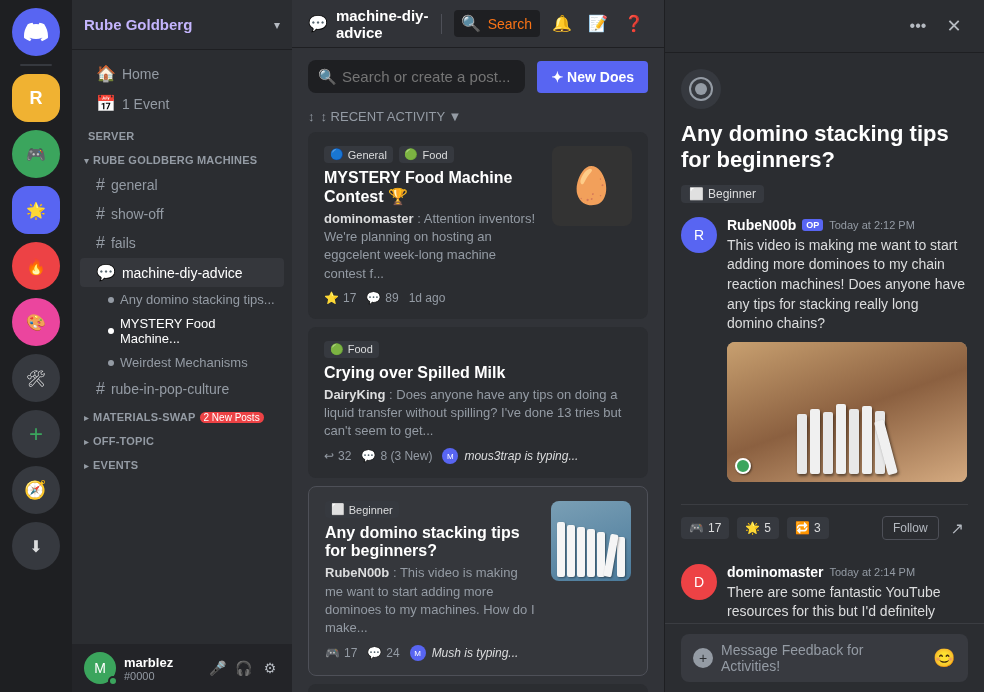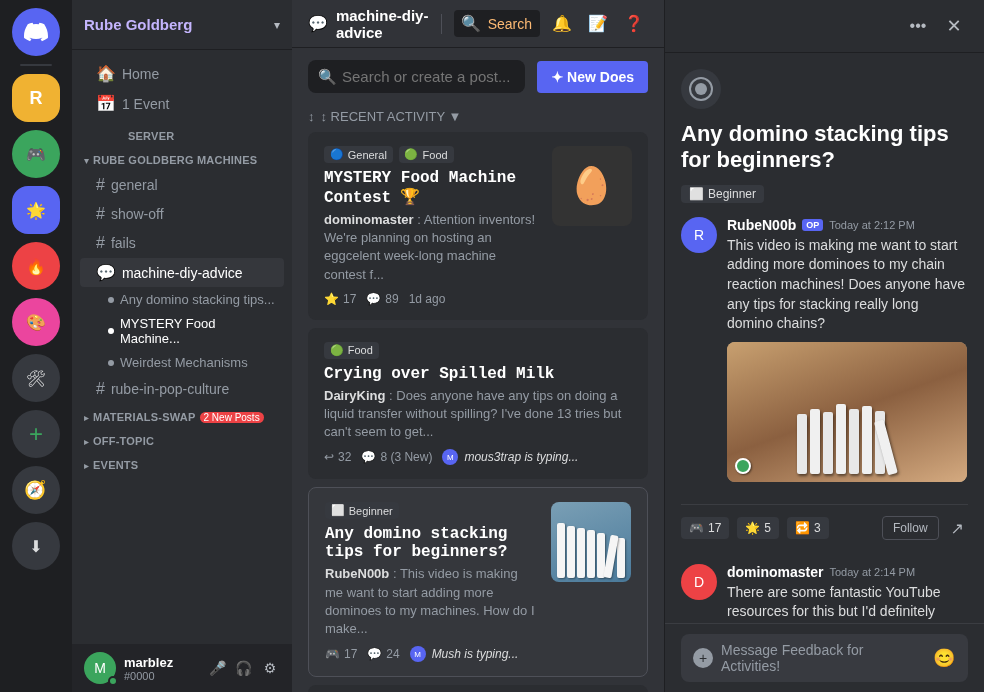--- a/index.html
+++ b/index.html
@@ -100,21 +100,20 @@
       padding: 8px 0;
     }
     .sidebar-section-header {
       padding: 4px 8px 4px 16px;
       font-size: 11px;
       font-weight: 700;
       color: #949ba4;
       text-transform: uppercase;
       letter-spacing: 0.02em;
       margin-top: 8px;
-      margin-left: 40px;
     }
     .sidebar-item {
       display: flex;
       align-items: center;
       padding: 5px 8px 5px 16px;
       border-radius: 4px;
       margin: 1px 8px;
       cursor: pointer;
       color: #949ba4;
       font-size: 14px;
@@ -244,21 +243,21 @@
     .forum-header-search {
       flex: 1;
       display: flex;
       align-items: center;
       background: #1e1f22;
       border-radius: 4px;
       padding: 4px 8px;
       gap: 6px;
       cursor: text;
     }
-    .header-search-text { font-size: 14px; color: #fdba74; }
+    .header-search-text { font-size: 14px; color: #f97316; }
     .forum-header-actions { display: flex; gap: 8px; align-items: center; }
     .header-icon-btn {
       width: 28px;
       height: 28px;
       display: flex;
       align-items: center;
       justify-content: center;
       color: #b5bac1;
       cursor: pointer;
       border-radius: 4px;
@@ -352,21 +351,20 @@
       border-radius: 4px;
       padding: 2px 6px;
       font-size: 11px;
       color: #dcddde;
     }
     .post-title {
       font-size: 16px;
       font-weight: 700;
       color: #fff;
       margin-bottom: 4px;
-      font-family: Liberation Mono, monospace;
     }
     .post-preview {
       font-size: 13px;
       color: #949ba4;
       margin-bottom: 8px;
       line-height: 1.4;
     }
     .post-preview strong { color: #dcddde; }
     .post-meta {
       display: flex;

